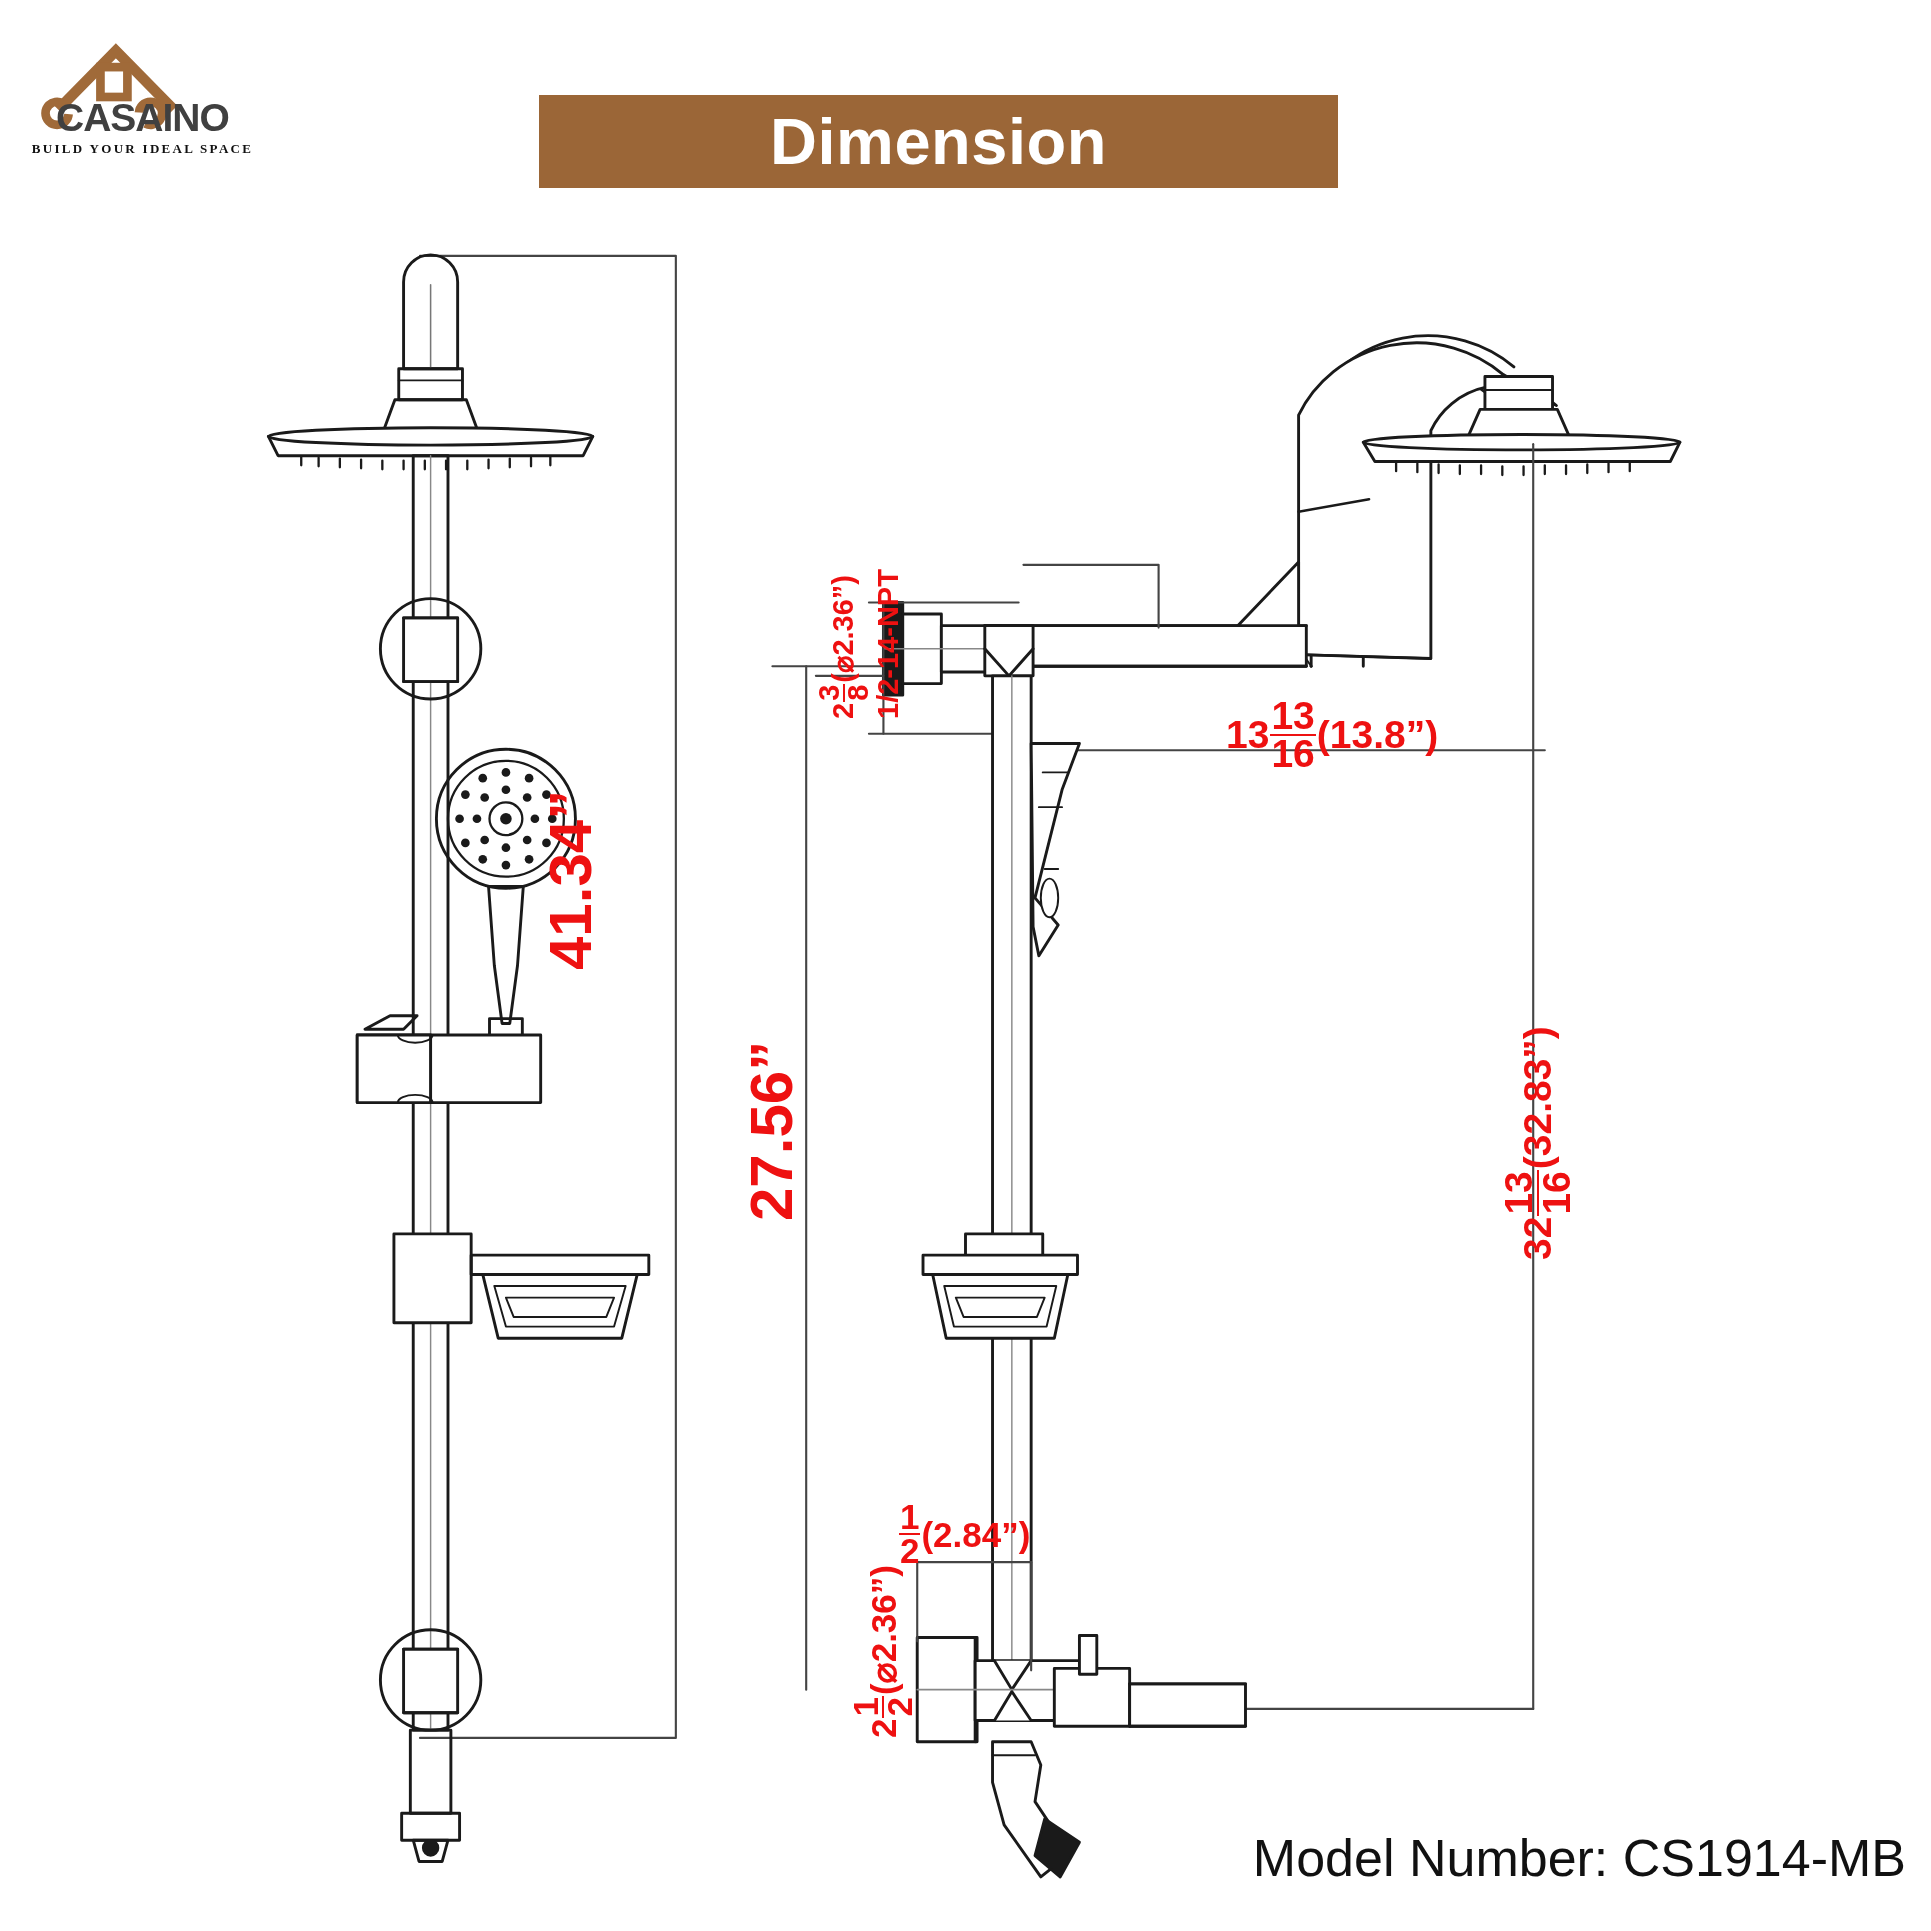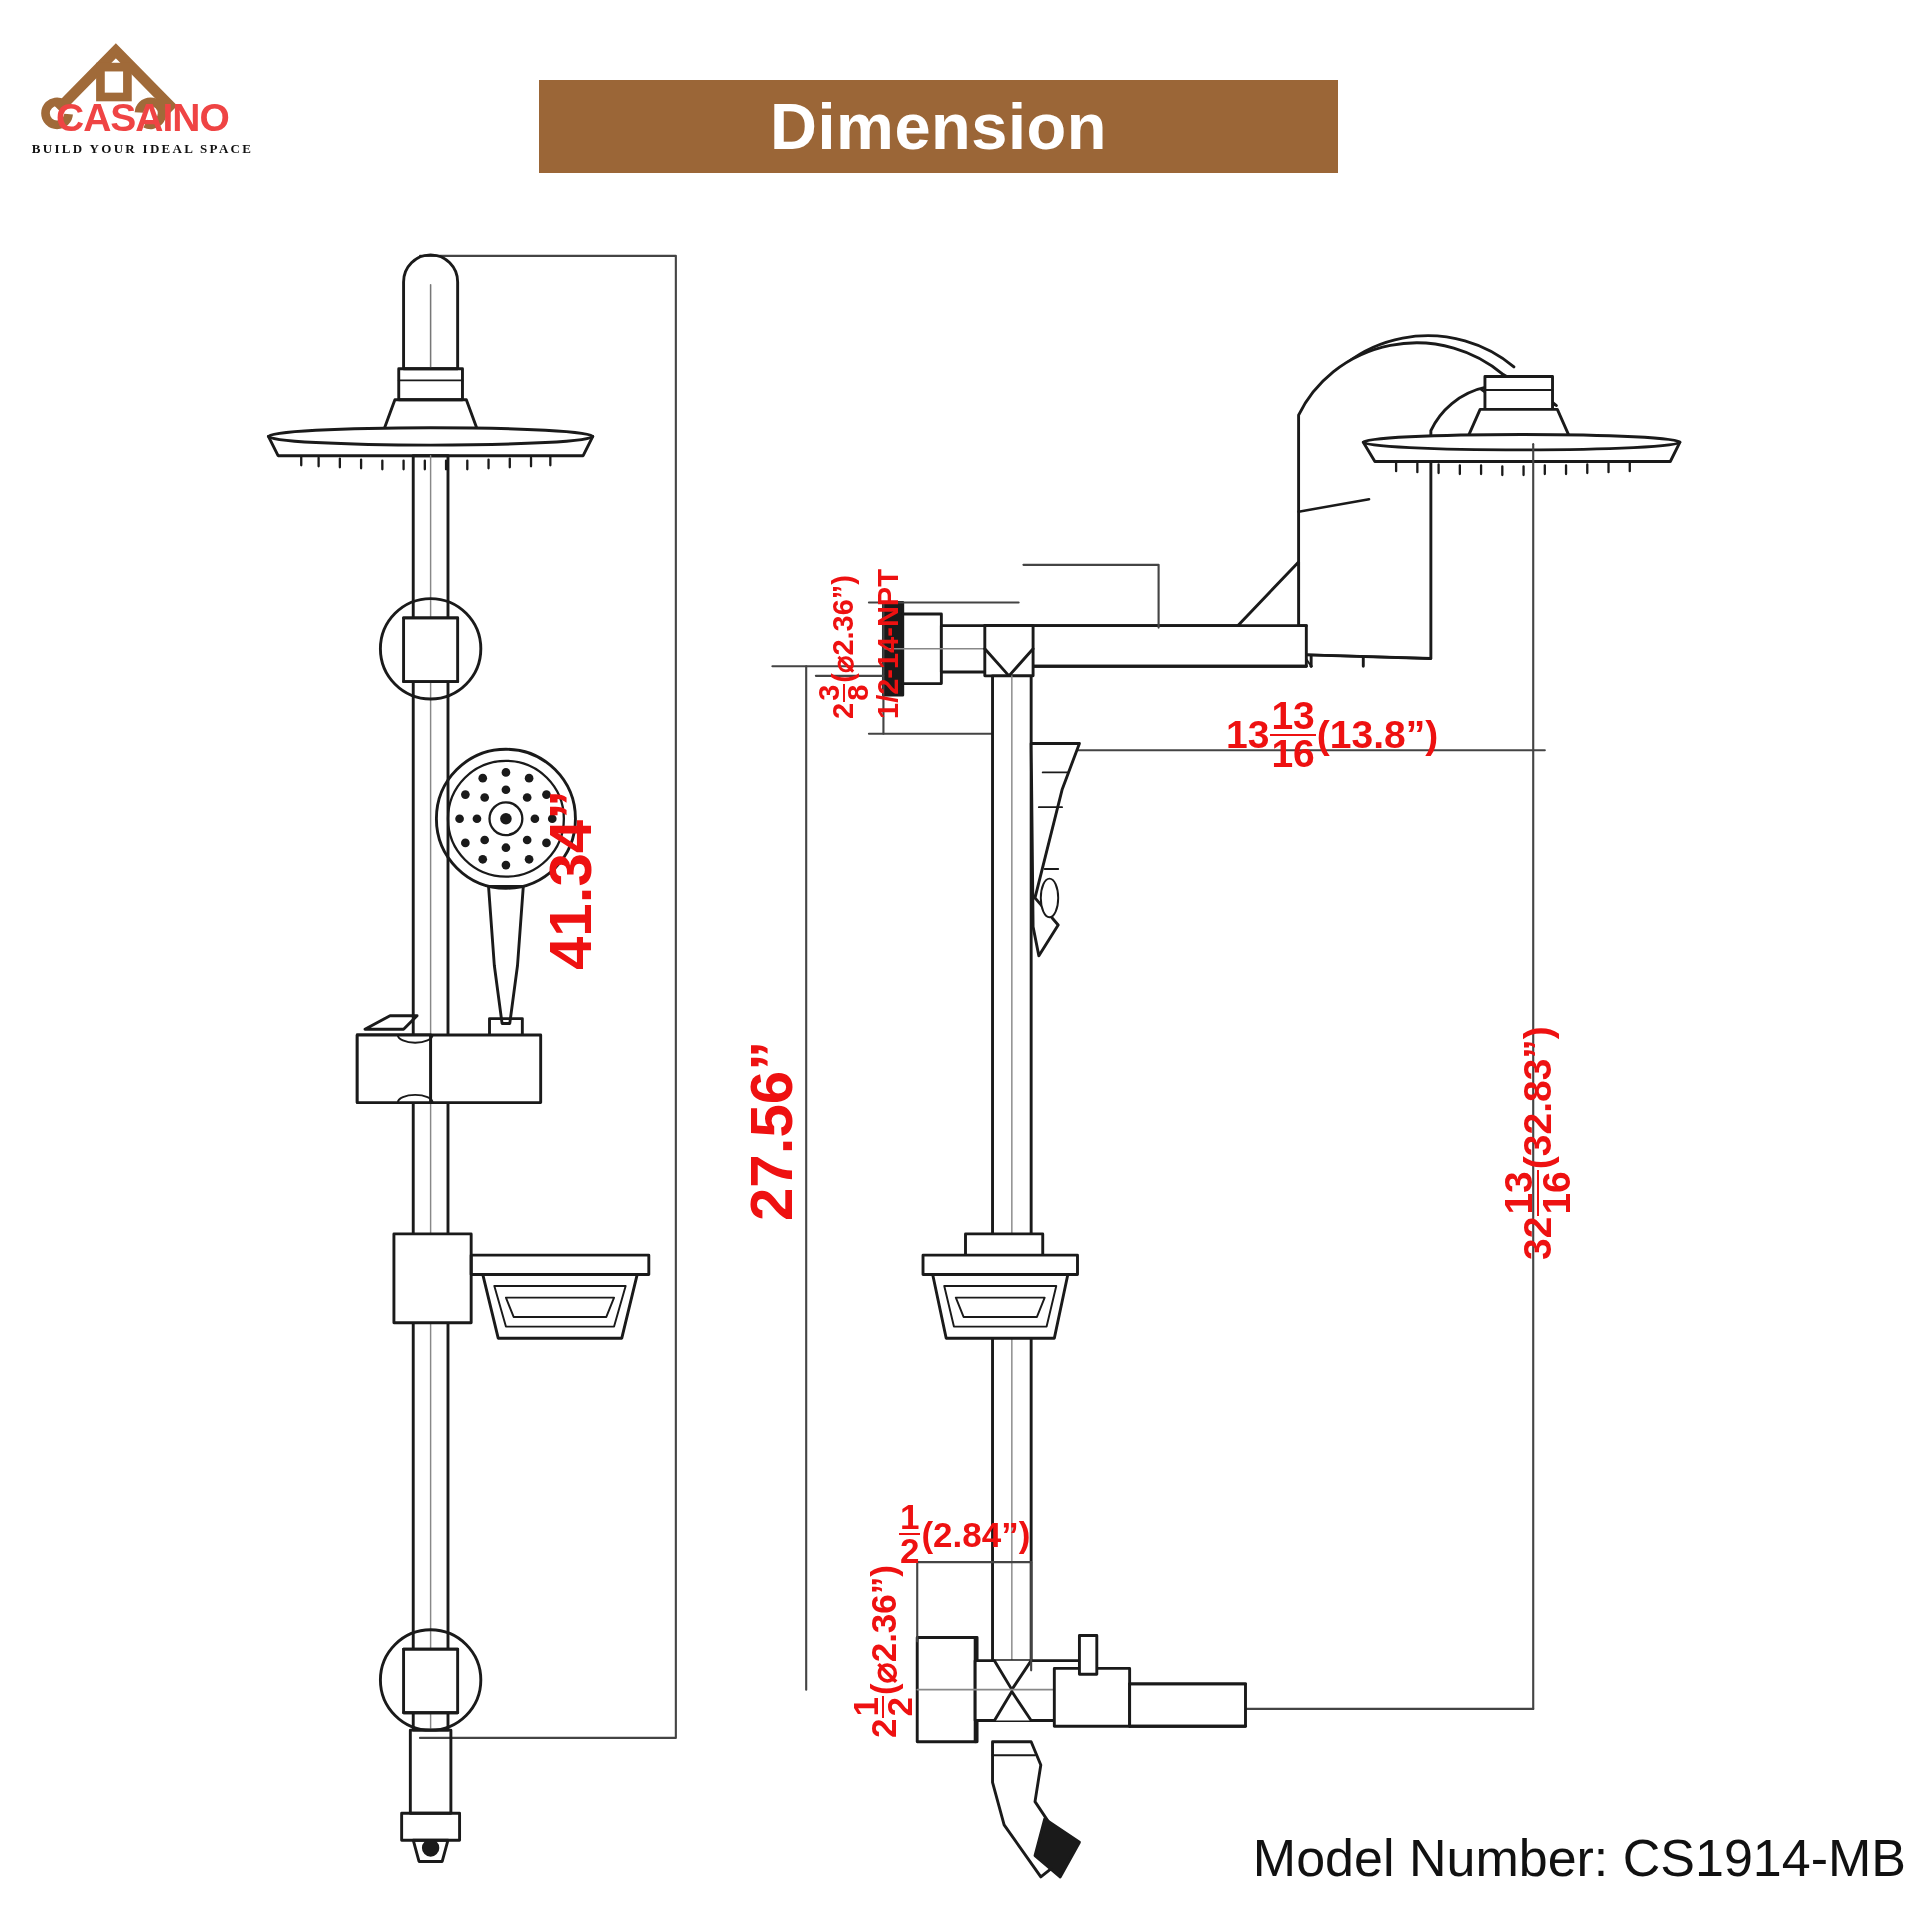--- a/index.html
+++ b/index.html
@@ -4,21 +4,21 @@
 <style>
   html,body{margin:0;padding:0;background:#fff;}
   body{width:1931px;height:1931px;position:relative;overflow:hidden;
        font-family:"Liberation Sans", sans-serif;}
 
   
   #logo{position:absolute;left:25px;top:17.4px;width:280px;height:159px;}
   #logo svg{display:block;}
 
   
-  #title-banner{position:absolute;left:539px;top:80px;width:799px;height:93px;
+  #title-banner{position:absolute;left:539px;top:95px;width:799px;height:93px;
       display:flex;align-items:center;justify-content:center;}
   #title-banner .t{color:#ffffff;font-size:65px;font-weight:bold;letter-spacing:0.5px;
       font-family:"Liberation Sans", sans-serif;line-height:1;}
 
   
   #canvas{position:absolute;left:0;top:0;width:1931px;height:1931px;}
   #canvas svg{display:block;}
 
   
   .dim{position:absolute;color:#ee1111;font-weight:bold;
@@ -52,21 +52,21 @@
 
     <path d="M38 92 L94 35 L150 92" fill="none" stroke="#A06A39" stroke-width="11" stroke-linecap="square"></path>
 
     <rect x="78" y="52" width="28" height="31" fill="none" stroke="#A06A39" stroke-width="9"></rect>
 
     <path d="M33 88 a12 12 0 1 0 0 24 a12 12 0 1 0 0 -24" fill="none" stroke="#A06A39" stroke-width="9" stroke-dasharray="46 14" transform="rotate(-45 33 100)"></path>
 
     <path d="M130 88 a12 12 0 1 0 0 24 a12 12 0 1 0 0 -24" fill="none" stroke="#A06A39" stroke-width="9" stroke-dasharray="46 14" transform="rotate(135 130 100)"></path>
   </svg>
   <div style="position:absolute;left:31px;top:79px;font-size:39px;font-weight:bold;
-              letter-spacing:-1px;color:#ef4444;font-family:'Liberation Sans',sans-serif;">
+              letter-spacing:-1px;color:#404040;font-family:'Liberation Sans',sans-serif;">
     <span>CASAINO</span>
   </div>
   <div style="position:absolute;left:6.8px;top:124px;font-size:13px;font-weight:bold;
               letter-spacing:2.3px;color:#111;font-family:Liberation Serif, serif;">
     <span>BUILD YOUR IDEAL SPACE</span>
   </div>
 </div>
 
 <div id="title-banner" style="background:#9B6637;">
   <span class="t">Dimension</span>

